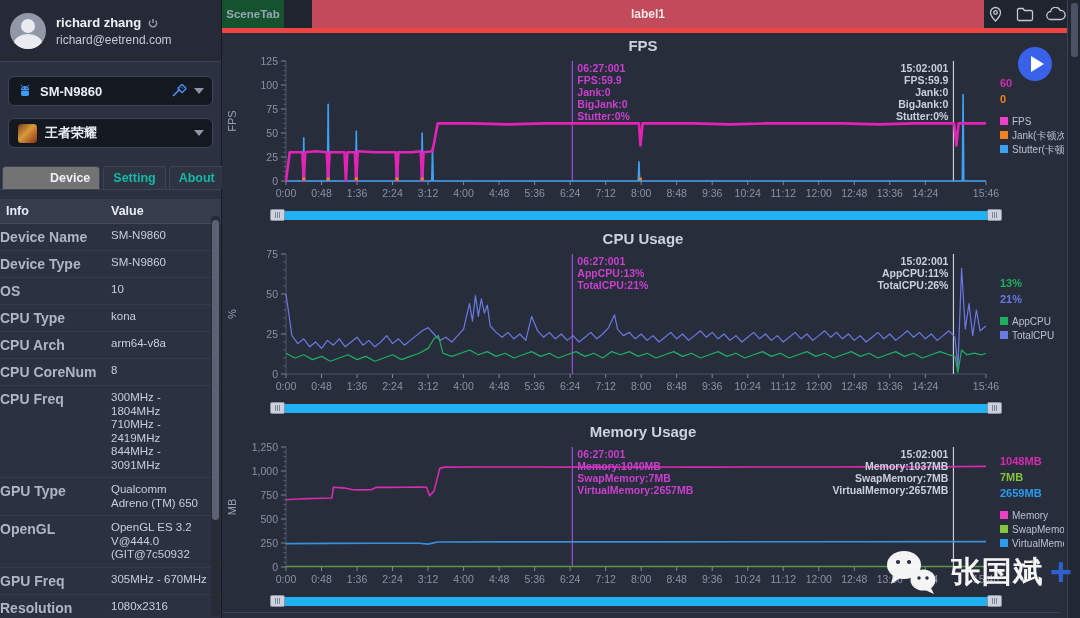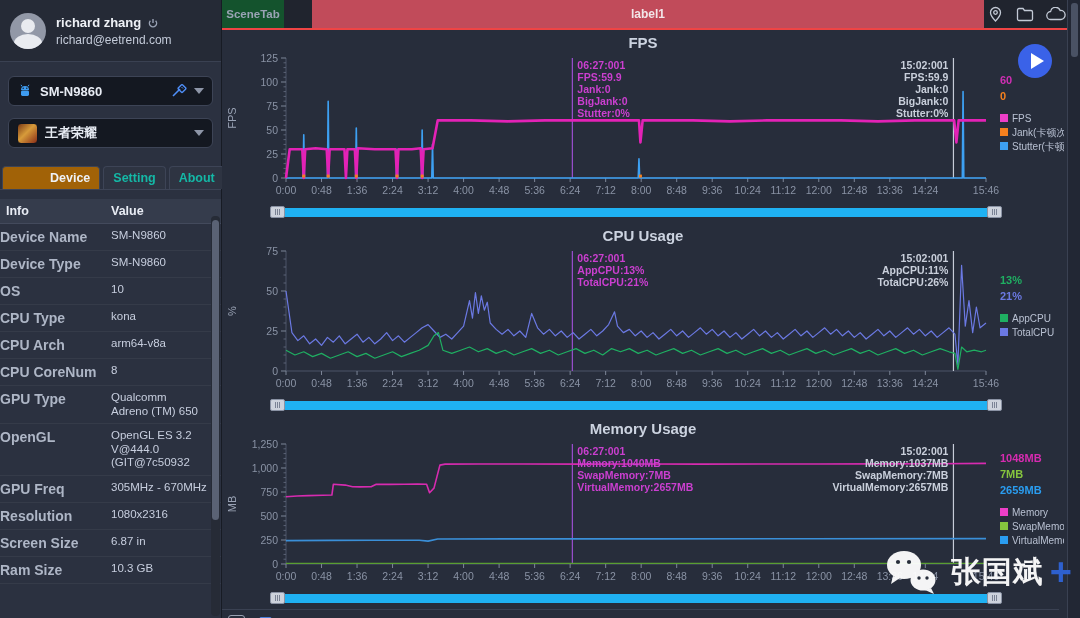--- a/index.html
+++ b/index.html
@@ -21,40 +21,40 @@
   .select{margin:0 8px 12px 8px;height:30px;background:#141821;border:1px solid #3d4456;border-radius:6px;
           display:flex;align-items:center;padding:0 8px;gap:7px;cursor:pointer;}
   .select .val{font-size:13px;font-weight:bold;color:#e8ecf4;flex:1;}
   .caret{width:0;height:0;border-left:5px solid transparent;border-right:5px solid transparent;
          border-top:6px solid #8e96a8;flex:none;}
   .appicon{width:21px;height:21px;border-radius:4px;flex:none;border:1px solid #11151f;
            background:linear-gradient(135deg,#7a3a16 0%,#d79b3a 45%,#8a2e18 100%);}
   .tabs{display:flex;gap:3px;padding:0 2px;margin-top:6px;}
   .tab{padding:4px 9px;font-size:12.5px;font-weight:bold;color:#14b8a6;background:#2e3442;
        border:1px solid #3d4456;border-bottom:none;border-radius:4px 4px 0 0;cursor:pointer;}
-  .tab.active{background:#a16207;color:#eef1f6;padding-left:47px;}
+  .tab.active{background:#737373;color:#eef1f6;padding-left:47px;}
   .infotable{flex:1;position:relative;overflow:hidden;border-top:1px solid #3d4456;}
   .thead{display:flex;background:#353c4c;border-bottom:1px solid #434a5c;margin-top:9px;}
   .thead div{font-size:12.5px;font-weight:bold;color:#e8ecf4;padding:5px 6px;}
   .th-info{width:105px;flex:none;}
   .trow{display:flex;border-bottom:1px solid rgba(255,255,255,0.05);}
   .trow .lbl{width:105px;flex:none;font-size:14px;font-weight:bold;color:#aeb6c6;padding:5px 0;}
   .trow .val{flex:1;font-size:11.5px;color:#c7cede;padding:5px 6px;white-space:pre-line;line-height:13.5px;}
   .side-scroll{position:absolute;right:1px;top:26px;bottom:2px;width:9px;background:#262b36;border-radius:4px;}
   .side-thumb{position:absolute;top:4px;left:1px;width:7px;height:300px;background:#5a6274;border-radius:4px;}
   
   .main{flex:1;display:flex;flex-direction:column;position:relative;min-width:0;}
   .topbar{height:28px;display:flex;align-items:stretch;background:#20242e;flex:none;}
   .scenetab{width:62px;display:flex;align-items:center;justify-content:center;font-size:11.5px;
             font-weight:bold;color:#9aa3b5;background:#14532d;flex:none;cursor:pointer;}
   .redlabel{flex:1;background:#c14b5a;display:flex;align-items:center;justify-content:center;
             font-size:12px;font-weight:bold;color:#f2e6e8;cursor:pointer;margin-left:28px;}
   .topicons{width:96px;display:flex;align-items:center;justify-content:flex-end;gap:12px;padding-right:14px;flex:none;}
   .topicons svg{cursor:pointer;}
-  .charts{flex:1;position:relative;background:#272d3b;border-top:2px solid #ef4444;overflow:hidden;padding-right:21px;}
+  .charts{flex:1;position:relative;background:#272d3b;border-top:5px solid #ef4444;overflow:hidden;padding-right:21px;}
   .chart-section{height:193px;position:relative;}
   .chart-title{width:842px;text-align:center;font-size:15px;font-weight:bold;color:#ccd3e0;
                padding-top:4px;height:22px;}
   svg text{font-family:"Liberation Sans",sans-serif;}
   .slider{position:relative;margin-left:48px;width:732px;height:12px;display:flex;align-items:center;cursor:pointer;}
   .slider .handle{width:15px;height:12px;background:#cdd2dc;border:1px solid #8a92a4;border-radius:2px;flex:none;
                   display:flex;align-items:center;justify-content:center;gap:1px;cursor:ew-resize;}
   .slider .handle i{display:block;width:1px;height:6px;background:#7a8294;}
   .slider .trackfill{flex:1;height:9px;background:#1fb1f2;}
   .playbtn{position:absolute;top:14px;right:28px;width:34px;height:34px;border-radius:50%;
@@ -150,20 +150,29 @@
             <div class="lbl">CPU Type</div>
             <div class="val">kona</div>
           </div>
           <div class="trow">
             <div class="lbl">CPU Arch</div>
             <div class="val">arm64-v8a</div>
           </div>
           <div class="trow">
             <div class="lbl">CPU CoreNum</div>
             <div class="val">8</div>
+          </div>
+          <div class="trow">
+            <div class="lbl">CPU Freq</div>
+            <div class="val">300MHz -
+1804MHz
+710MHz -
+2419MHz
+844MHz -
+3091MHz</div>
           </div>
           <div class="trow">
             <div class="lbl">GPU Type</div>
             <div class="val">Qualcomm
 Adreno (TM) 650</div>
           </div>
           <div class="trow">
             <div class="lbl">OpenGL</div>
             <div class="val">OpenGL ES 3.2
 V@444.0

